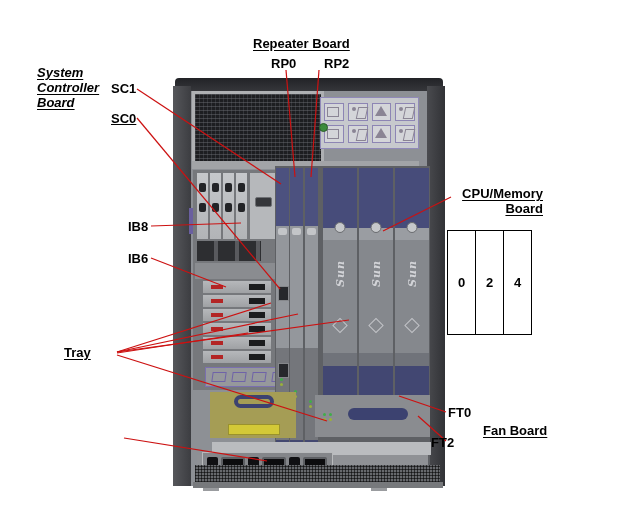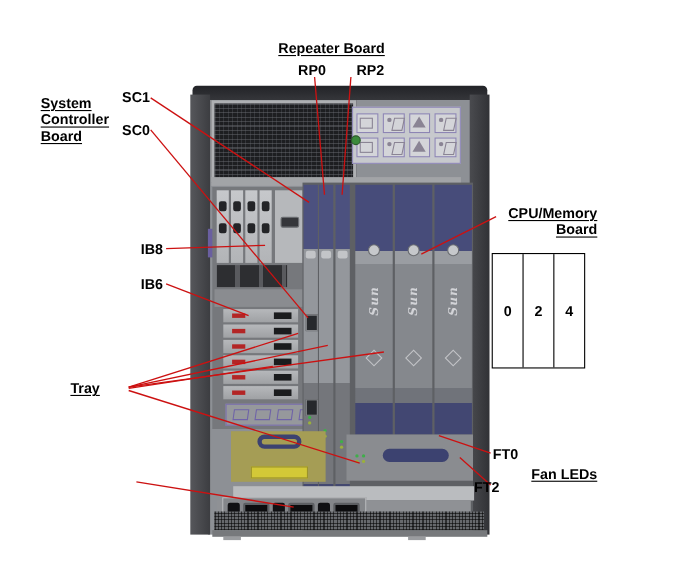--- a/index.html
+++ b/index.html
@@ -243,27 +243,27 @@
       <line x1="117" y1="352" x2="271" y2="303" stroke="#cc1111" stroke-width="1.2"></line>
       <line x1="117" y1="352" x2="298" y2="314" stroke="#cc1111" stroke-width="1.2"></line>
       <line x1="117" y1="352" x2="349" y2="320" stroke="#cc1111" stroke-width="1.2"></line>
       <line x1="117" y1="353" x2="248" y2="333" stroke="#cc1111" stroke-width="1.2"></line>
       <line x1="117" y1="355" x2="327" y2="421" stroke="#cc1111" stroke-width="1.2"></line>
       <line x1="446" y1="412" x2="399" y2="396" stroke="#cc1111" stroke-width="1.2"></line>
       <line x1="446" y1="441" x2="418" y2="416" stroke="#cc1111" stroke-width="1.2"></line>
       <line x1="124" y1="438" x2="267" y2="461" stroke="#cc1111" stroke-width="1.2"></line>
     </svg>
 
-  <div class="lbl" style="left:37px;top:86px;">
+  <div class="lbl" style="left:37px;top:65px;font-style:italic;">
     <span class="u">System</span>
     <span class="u">Controller</span>
     <span class="u">Board</span>
   </div>
   <div class="lbl" style="left:111px;top:81px;"><span class="inline">SC1</span></div>
-  <div class="lbl" style="left:111px;top:111px;"><span class="inline">SC0</span></div>
+  <div class="lbl" style="left:111px;top:111px;text-decoration:underline;"><span class="inline">SC0</span></div>
 
   <div class="lbl" style="left:253px;top:36px;"><span class="inline u">Repeater Board</span></div>
   <div class="lbl" style="left:271px;top:56px;"><span class="inline">RP0</span></div>
   <div class="lbl" style="left:324px;top:56px;"><span class="inline">RP2</span></div>
 
   <div class="lbl ctr" style="left:443px;top:186px;width:100px;">
     <span class="u">CPU/Memory</span>
     <span class="u">Board</span>
   </div>
 
@@ -274,15 +274,15 @@
   </div>
 
   <div class="lbl" style="left:128px;top:219px;"><span class="inline">IB8</span></div>
   <div class="lbl" style="left:128px;top:251px;"><span class="inline">IB6</span></div>
 
   <div class="lbl" style="left:64px;top:345px;"><span class="inline u">Tray</span></div>
 
 
   <div class="lbl" style="left:448px;top:405px;"><span class="inline">FT0</span></div>
   <div class="lbl" style="left:431px;top:435px;"><span class="inline">FT2</span></div>
-  <div class="lbl" style="left:483px;top:423px;"><span class="inline u">Fan LEDs</span></div>
+  <div class="lbl" style="left:483px;top:423px;"><span class="inline u">Fan Board</span></div>
 
 </div>
 
 </body></html>

